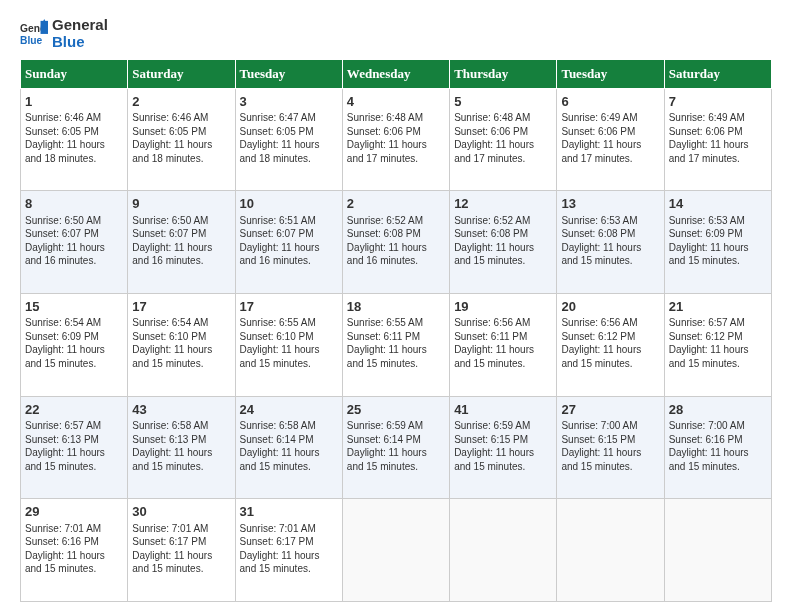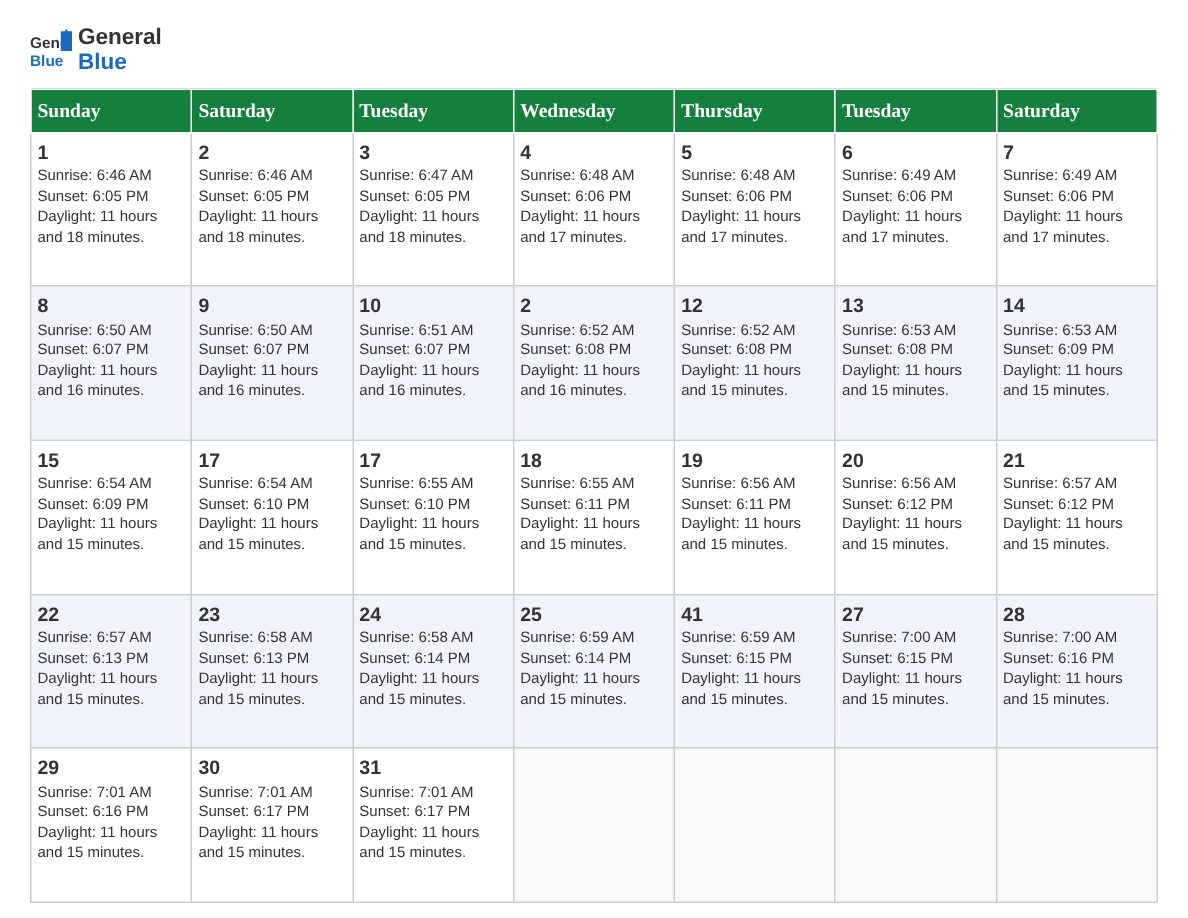--- a/index.html
+++ b/index.html
@@ -283,21 +283,21 @@
         </tr>
         <tr>
           <td>
             <span class="day-number">22</span>
             <span style="display: block;">Sunrise: 6:57 AM</span>
             <span style="display: block;">Sunset: 6:13 PM</span>
             <span style="display: block;">Daylight: 11 hours</span>
             <span style="display: block;">and 15 minutes.</span>
           </td>
           <td>
-            <span class="day-number">23</span>
+            <span class="day-number">43</span>
             <span style="display: block;">Sunrise: 6:58 AM</span>
             <span style="display: block;">Sunset: 6:13 PM</span>
             <span style="display: block;">Daylight: 11 hours</span>
             <span style="display: block;">and 15 minutes.</span>
           </td>
           <td>
             <span class="day-number">24</span>
             <span style="display: block;">Sunrise: 6:58 AM</span>
             <span style="display: block;">Sunset: 6:14 PM</span>
             <span style="display: block;">Daylight: 11 hours</span>

